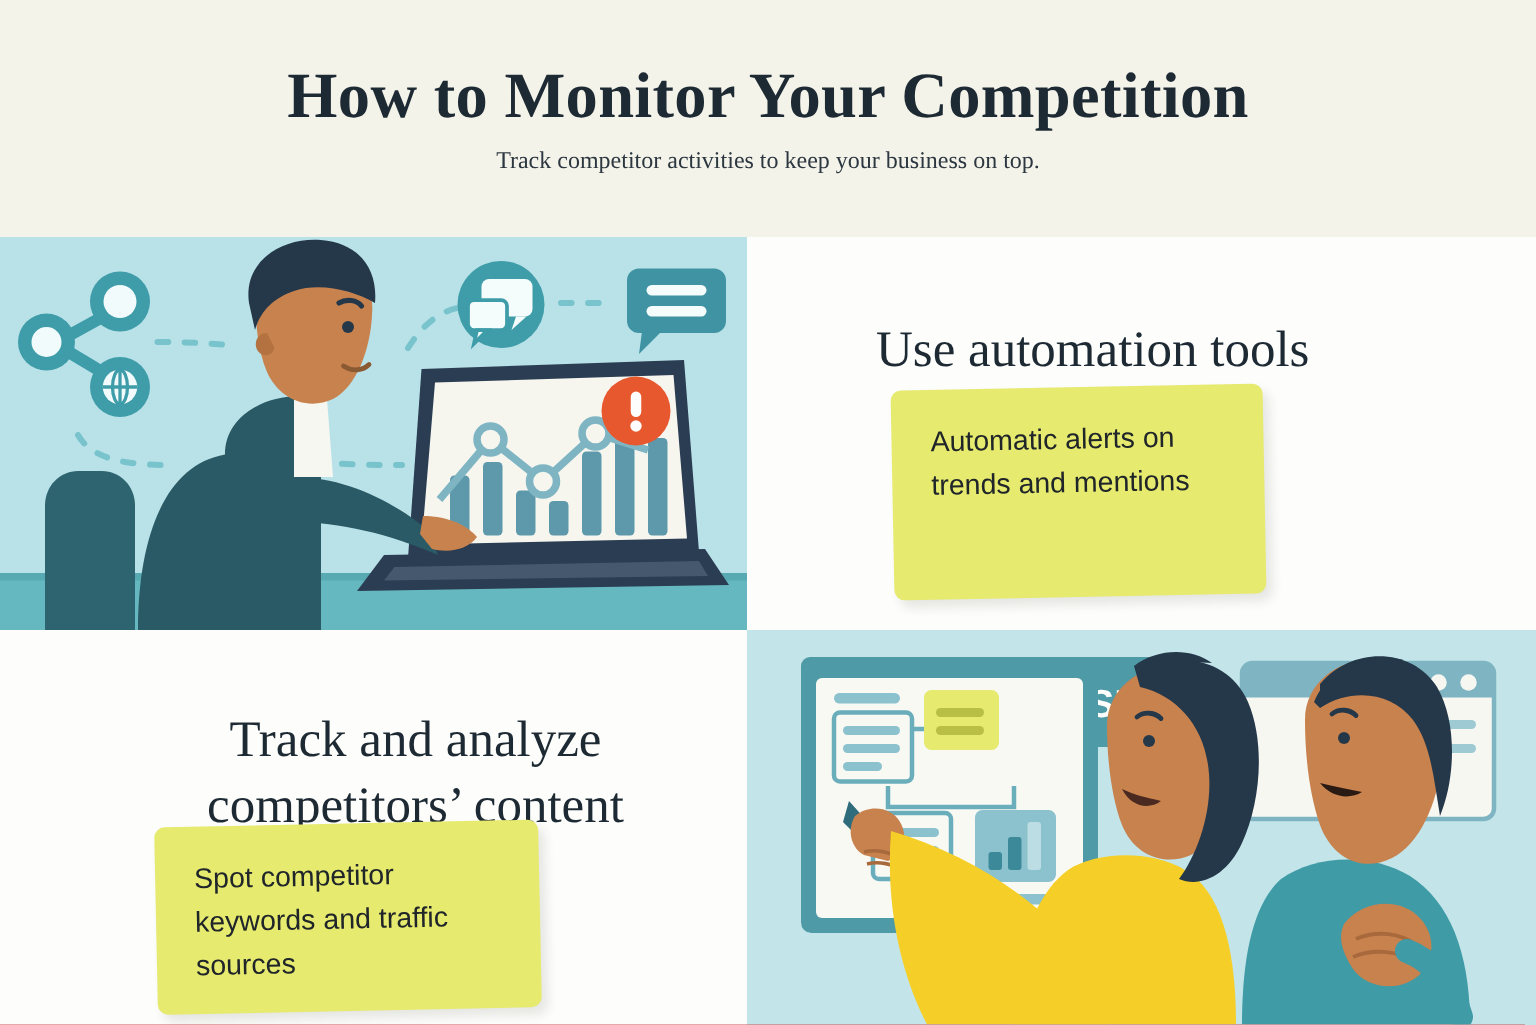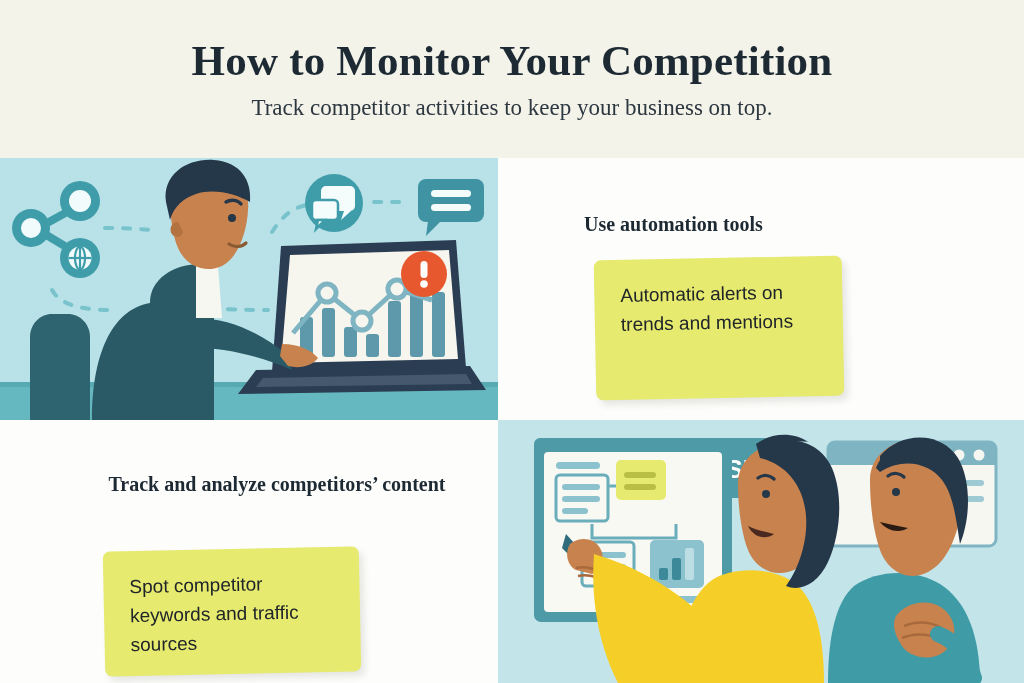--- a/index.html
+++ b/index.html
@@ -20,35 +20,35 @@
     display:flex;flex-direction:column;align-items:center;justify-content:center;
   }
   .header-title{
     font-family:"Liberation Serif", serif;
     font-size:43px;font-weight:700;color:#1d2a33;
     letter-spacing:0.2px;line-height:1.1;margin:0 0 10px 0;
     text-align:center;
   }
   .header-sub{
     font-family:"Liberation Serif", serif;
-    font-size:23px;font-weight:400;color:#2c3740;
+    font-size:16px;font-weight:400;color:#2c3740;
     text-align:center;margin:0;
   }
 
   
   .quad{position:absolute;overflow:hidden;}
   .q-tl{left:0;top:158px;width:498px;height:262px;background:#b9e2e8;}
   .q-tr{left:498px;top:158px;width:526px;height:262px;background:#fdfdfb;}
   .q-bl{left:0;top:420px;width:498px;height:263px;background:#fdfdfb;}
   .q-br{left:498px;top:420px;width:526px;height:263px;background:#c3e5ea;}
 
   
   .panel-head{
     font-family:"Liberation Serif", serif;
-    font-size:20px;font-weight:700;color:#1d2a33;
+    font-size:34px;font-weight:400;color:#1d2a33;
     line-height:1.28;margin:0;
   }
   .q-tr .panel-head{position:absolute;left:86px;top:54px;}
   .q-bl .panel-head{position:absolute;left:97px;top:52px;width:360px;text-align:center;}
 
   .sticky{
     position:absolute;
     background:#e6ea6e;
     border-radius:7px;
     box-sizing:border-box;

